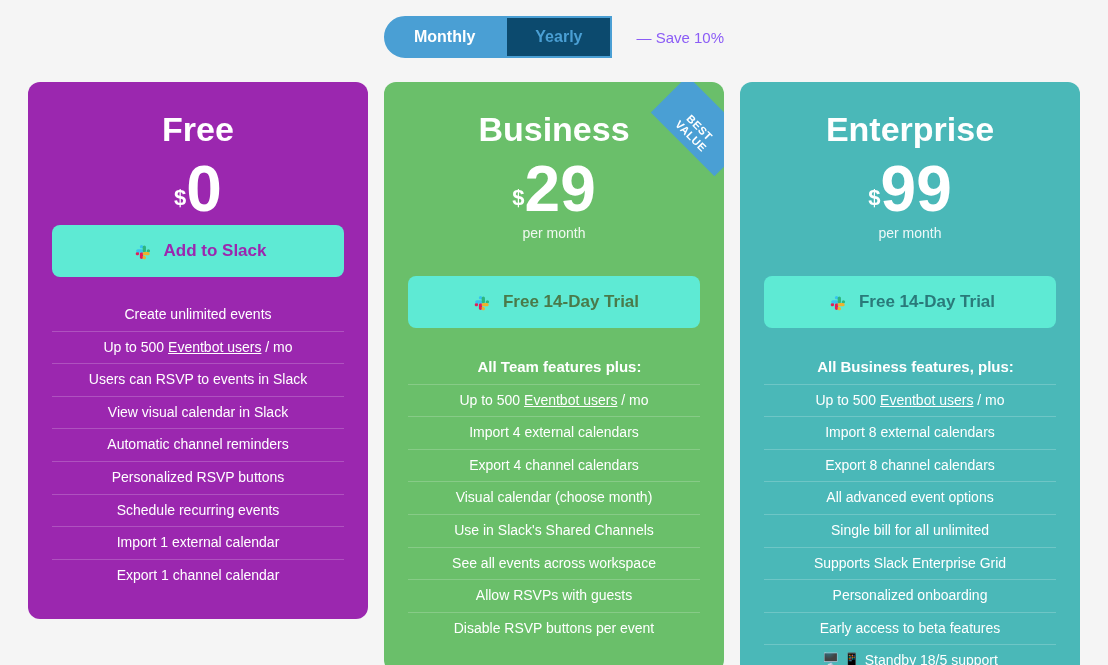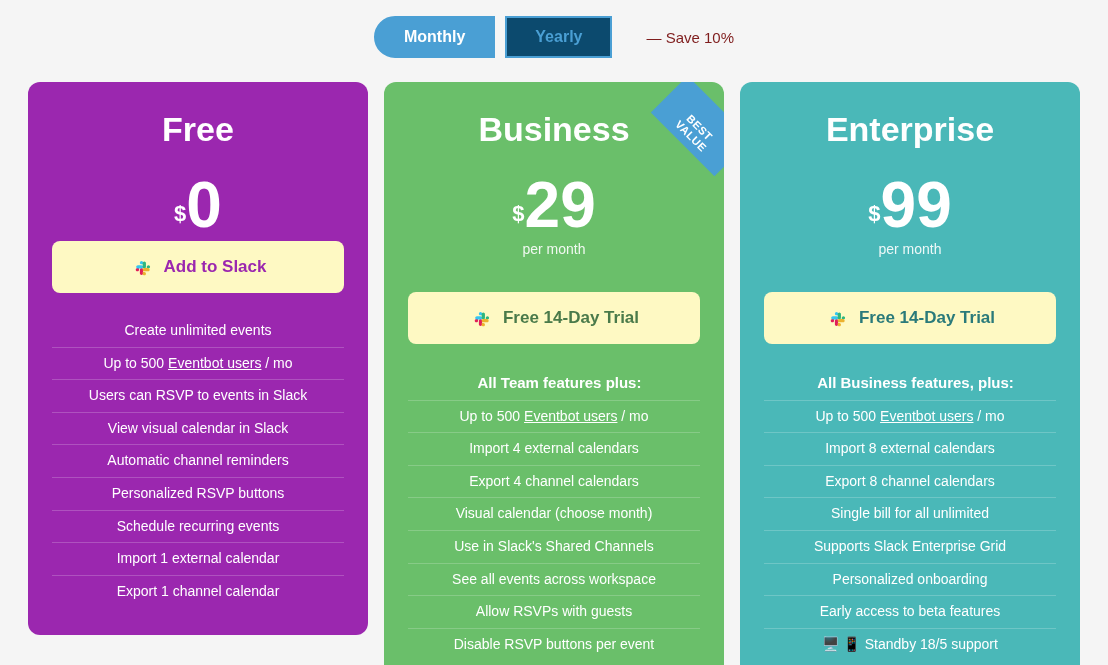--- a/index.html
+++ b/index.html
@@ -9,21 +9,21 @@
       min-height: 665px;
       padding: 16px;
     }
 
     
     .toggle-container {
       display: flex;
       justify-content: center;
       align-items: center;
       margin-bottom: 24px;
-      gap: 10px;
+      gap: 0;
     }
     .toggle-btn {
       padding: 10px 28px;
       border: 2px solid #4a9fd4;
       background: #0c4a6e;
       cursor: pointer;
       font-size: 16px;
       font-weight: 600;
       color: #4a9fd4;
       transition: all 0.2s;
@@ -33,21 +33,21 @@
       color: white;
     }
     .toggle-btn:first-child {
       border-radius: 25px 0 0 25px;
     }
     .toggle-btn:last-child {
       border-radius: 0 25px 25px 0;
     }
     .save-label {
       margin-left: 24px;
-      color: #7f1d1d;
+      color: #8b5cf6;
       font-size: 15px;
       font-weight: 500;
     }
 
     
     .cards-container {
       display: flex;
       gap: 16px;
       justify-content: center;
       align-items: flex-start;
@@ -80,21 +80,21 @@
       transform-origin: center;
       width: 90px;
       text-align: center;
       letter-spacing: 0.5px;
     }
 
     .plan-title {
       text-align: center;
       font-size: 34px;
       font-weight: 800;
-      margin-bottom: 24px;
+      margin-bottom: 8px;
     }
 
     .price-container {
       text-align: center;
       margin-bottom: 4px;
     }
     .price-dollar-sign {
       font-size: 22px;
       font-weight: 600;
       vertical-align: super;
@@ -110,21 +110,21 @@
       margin-bottom: 35px;
       opacity: 0.9;
     }
 
     
     .cta-button {
       display: flex;
       align-items: center;
       justify-content: center;
       gap: 10px;
-      background: #fef9c3;
+      background: #5eead4;
       border: none;
       border-radius: 8px;
       padding: 14px 20px;
       width: 100%;
       font-size: 17px;
       font-weight: 700;
       cursor: pointer;
       margin-bottom: 22px;
     }
     .card-free .cta-button { color: #9b27af; }
@@ -263,20 +263,21 @@
           <path d="M32.7 37.5C30.5 37.5 28.7 35.7 28.7 33.5C28.7 31.3 30.5 29.5 32.7 29.5H41.7C43.9 29.5 45.7 31.3 45.7 33.5C45.7 35.7 43.9 37.5 41.7 37.5H32.7Z" fill="#ECB22E"></path>
         </svg>
       </span>
       <span>Free 14-Day Trial</span>
     </button>
     <ul class="features-list">
       <li><strong class="feature-highlight">All Business features, plus:</strong></li>
       <li>Up to 500 <span class="underline-link">Eventbot users</span> / mo</li>
       <li>Import 8 external calendars</li>
       <li>Export 8 channel calendars</li>
+      <li>All advanced event options</li>
       <li>Single bill for all unlimited</li>
       <li>Supports Slack Enterprise Grid</li>
       <li>Personalized onboarding</li>
       <li>Early access to beta features</li>
       <li>🖥️ 📱 Standby 18/5 support</li>
     </ul>
   </div>
 
 </div>
 

